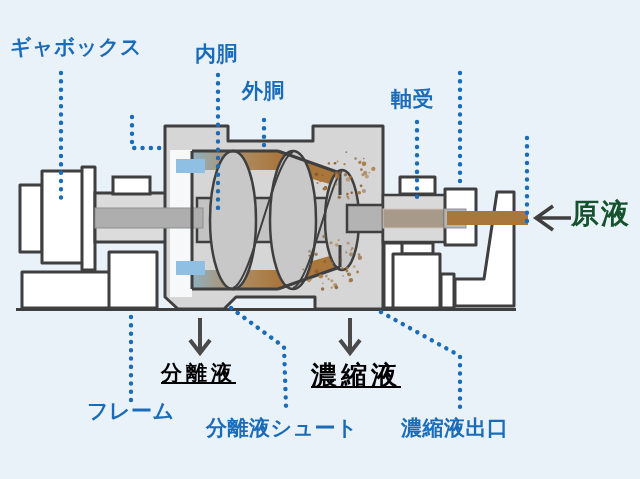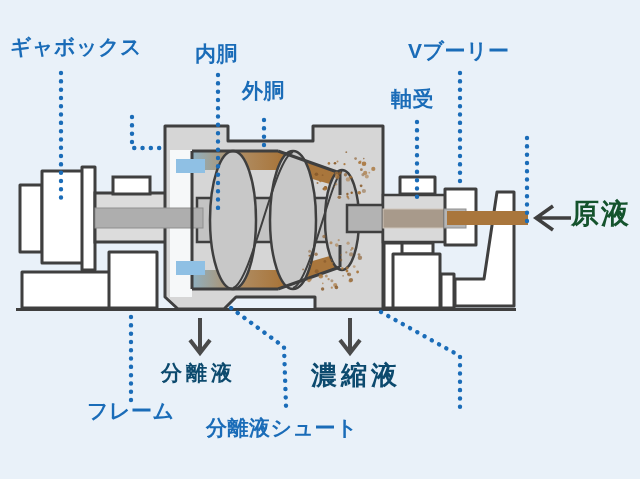--- a/index.html
+++ b/index.html
@@ -14,21 +14,21 @@
   .stage svg{position:absolute;left:0;top:0;}
   .lbl{
     position:absolute;
     font-weight:bold;
     font-size:21px;
     color:#1a6cb8;
     white-space:nowrap;
     letter-spacing:0.5px;
     line-height:1;
   }
-  .lbl.dark{color:#0c4a6e;letter-spacing:4px;}
+  .lbl.dark{color:#000000;letter-spacing:4px;text-decoration:underline;}
   .lbl.big{font-size:28px;color:#14532d;letter-spacing:2px;}
 </style>
 </head>
 <body>
 
 <div class="stage">
 
   <svg width="640" height="479" viewBox="0 0 640 479">
     <defs>
       <linearGradient id="bandTop" x1="0" y1="0" x2="1" y2="0">
@@ -216,20 +216,20 @@
       <polyline points="527,138 527,228"></polyline>
       <polyline points="131,317 131,407"></polyline>
       <polyline points="231,308 284,347 286,406"></polyline>
       <polyline points="381,312 460,356 460,412"></polyline>
     </g>
   </svg>
 
   <div class="lbl" style="left:10px;top:36px">ギャボックス</div>
   <div class="lbl" style="left:195px;top:43px">内胴</div>
   <div class="lbl" style="left:242px;top:80px">外胴</div>
-  <div class="lbl" style="left:408px;top:40px">Vブーリー</div>
   <div class="lbl" style="left:391px;top:88px">軸受</div>
   <div class="lbl big" style="left:571px;top:200px">原液</div>
   <div class="lbl dark" style="left:161px;top:362px;font-size:21px">分離液</div>
   <div class="lbl dark" style="left:311px;top:362px;font-size:26px">濃縮液</div>
   <div class="lbl" style="left:87px;top:400px">フレーム</div>
   <div class="lbl" style="left:206px;top:417px">分離液シュート</div>
+  <div class="lbl" style="left:401px;top:417px">濃縮液出口</div>
 </div>
 
 </body></html>

